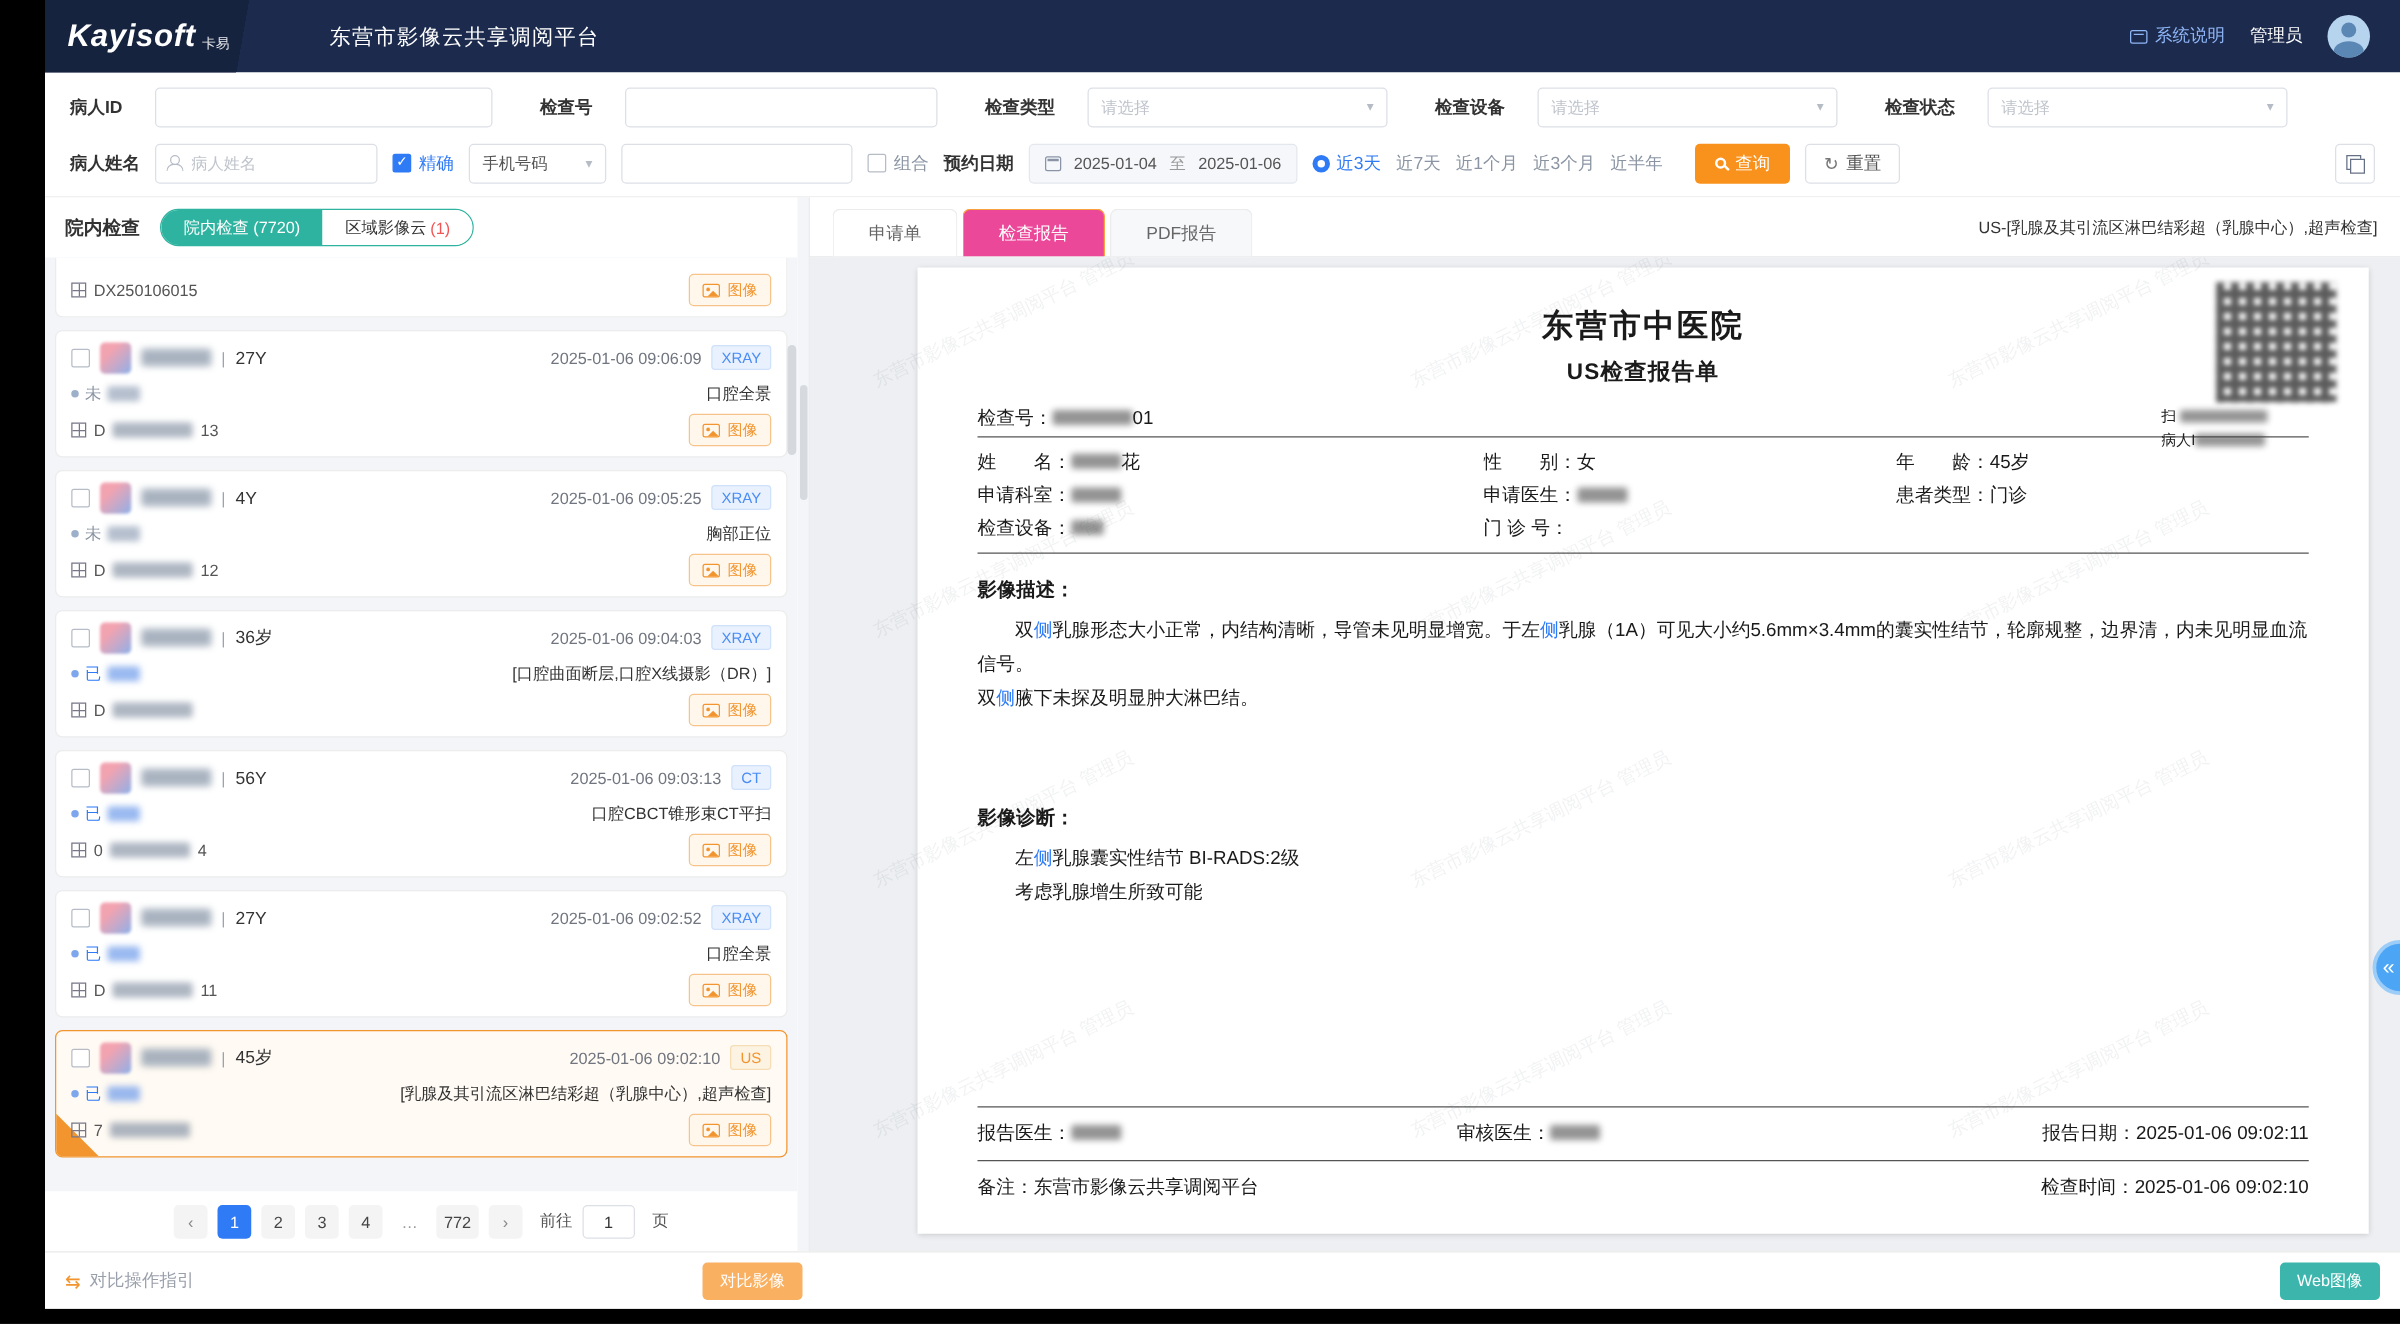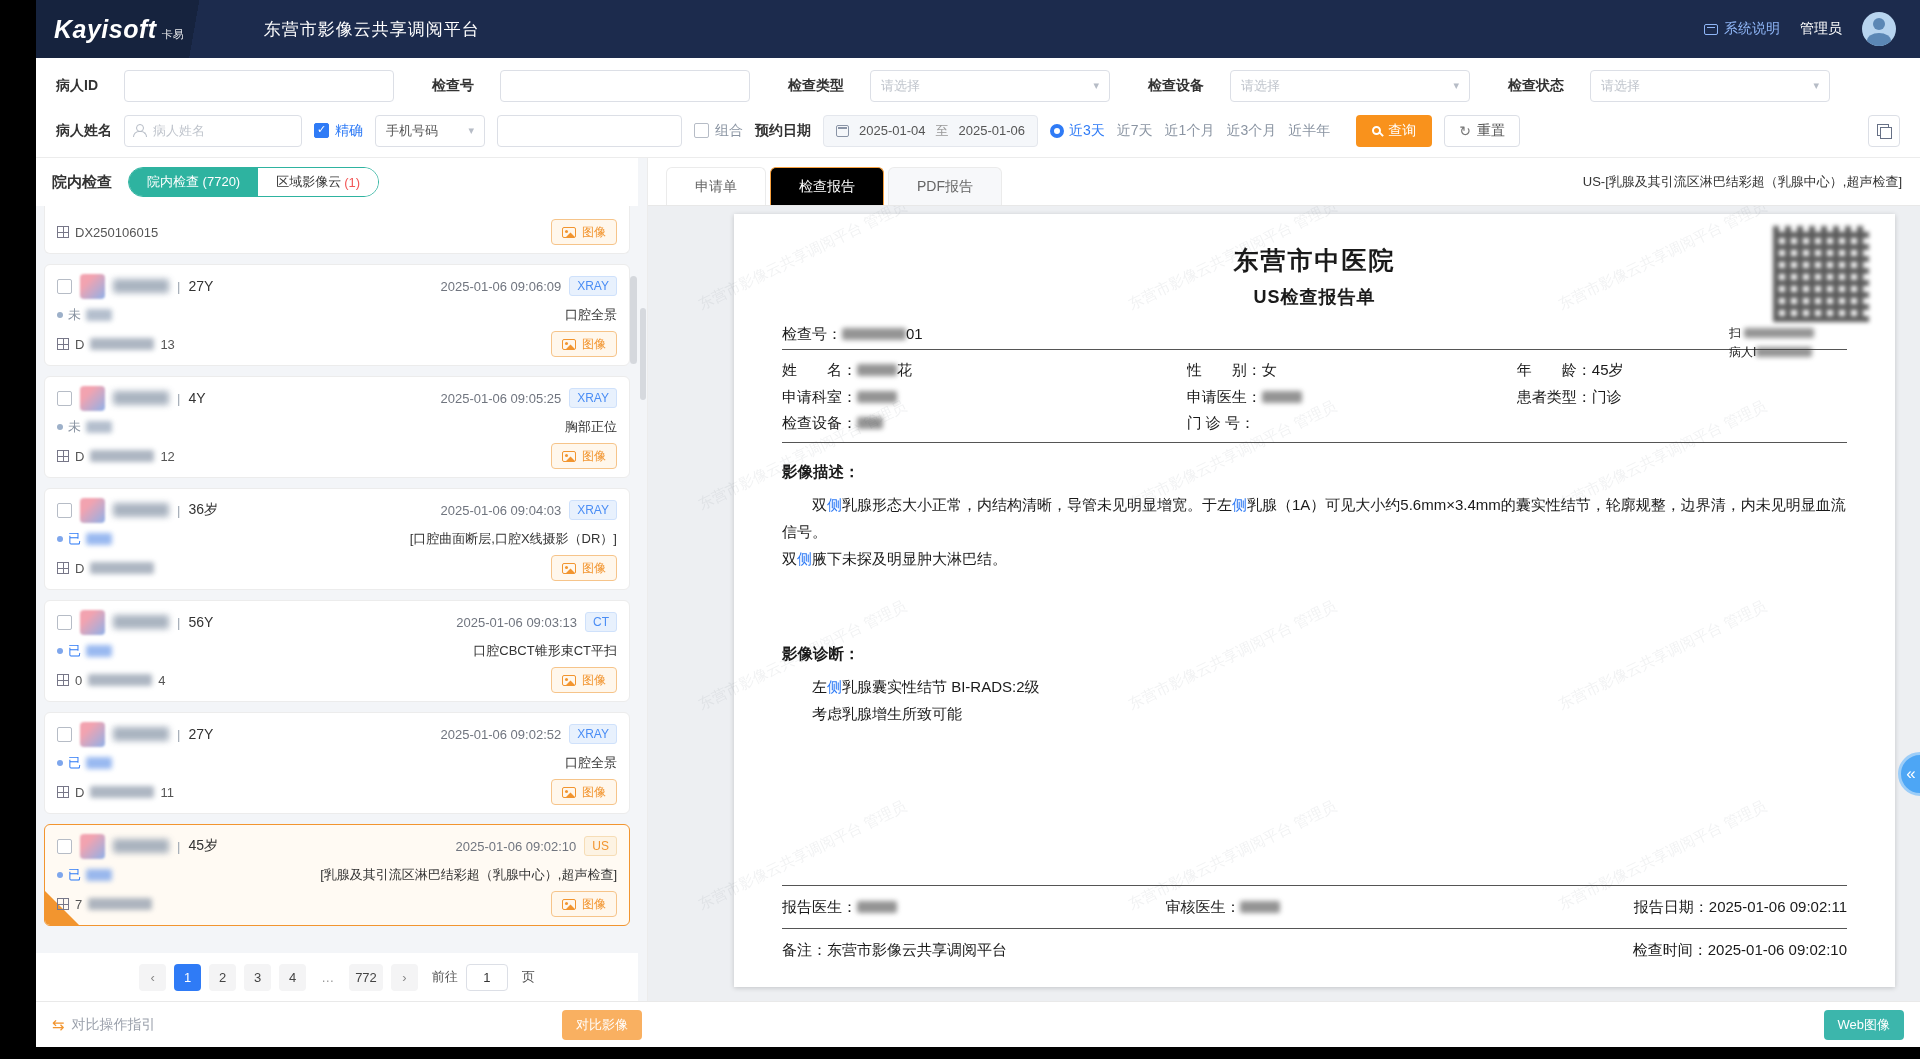--- a/index.html
+++ b/index.html
@@ -115,21 +115,21 @@
   .goto-label{margin-left:6px;color:#555}
   .goto-input{width:42px;height:27px;border:1px solid #dcdfe6;border-radius:4px;text-align:center;font-size:13px;color:#333;outline:none}
 
   .splitter{flex:0 0 10px;background:#f3f5f8;border-right:1px solid #ececec;position:relative}
   .splitter .grip{position:absolute;top:150px;left:2px;width:6px;height:92px;background:#d6d9de;border-radius:3px;cursor:col-resize}
 
   
   .right-panel{flex:1;min-width:0;display:flex;flex-direction:column;background:#fff}
   .rp-tabbar{flex:0 0 48px;display:flex;align-items:flex-end;padding:0 0 0 18px;border-bottom:1px solid #e8e8e8;background:#fff}
   .rtab{height:38px;display:flex;align-items:center;padding:0 28px;font-size:14px;color:#666;background:#fff;border:1px solid #ebebeb;border-bottom:none;border-radius:6px 6px 0 0;margin-right:4px;cursor:pointer}
-  .rtab.active{background:#000000;color:#fff;border-color:#f8a13f}
+  .rtab.active{background:#ec4899;color:#fff;border-color:#f8a13f}
   .rtab.ghost{background:#f7f8fa}
   .rp-exam-title{margin-left:auto;font-size:13px;color:#333;align-self:center;padding-right:18px;white-space:nowrap}
   .rp-content{flex:1;min-height:0;position:relative;background:#edeff2;padding:8px 25px 14px 86px}
   .wm-layer{position:absolute;inset:0;z-index:5;pointer-events:none;overflow:hidden}
   .wm{position:absolute;transform:rotate(-26deg);font-size:15px;color:rgba(60,70,90,.07);white-space:nowrap}
 
   
   .page{position:relative;z-index:1;height:100%;background:#fff;box-shadow:0 1px 5px rgba(0,0,0,.18);padding:30px 48px 22px;font-family:"Liberation Serif",serif;color:#1a1a1a;display:flex;flex-direction:column}
   .hospital{font-size:25px;font-weight:bold;text-align:center;letter-spacing:2px}
   .doc-title{font-size:18px;font-weight:bold;text-align:center;margin-top:8px;letter-spacing:1px}

